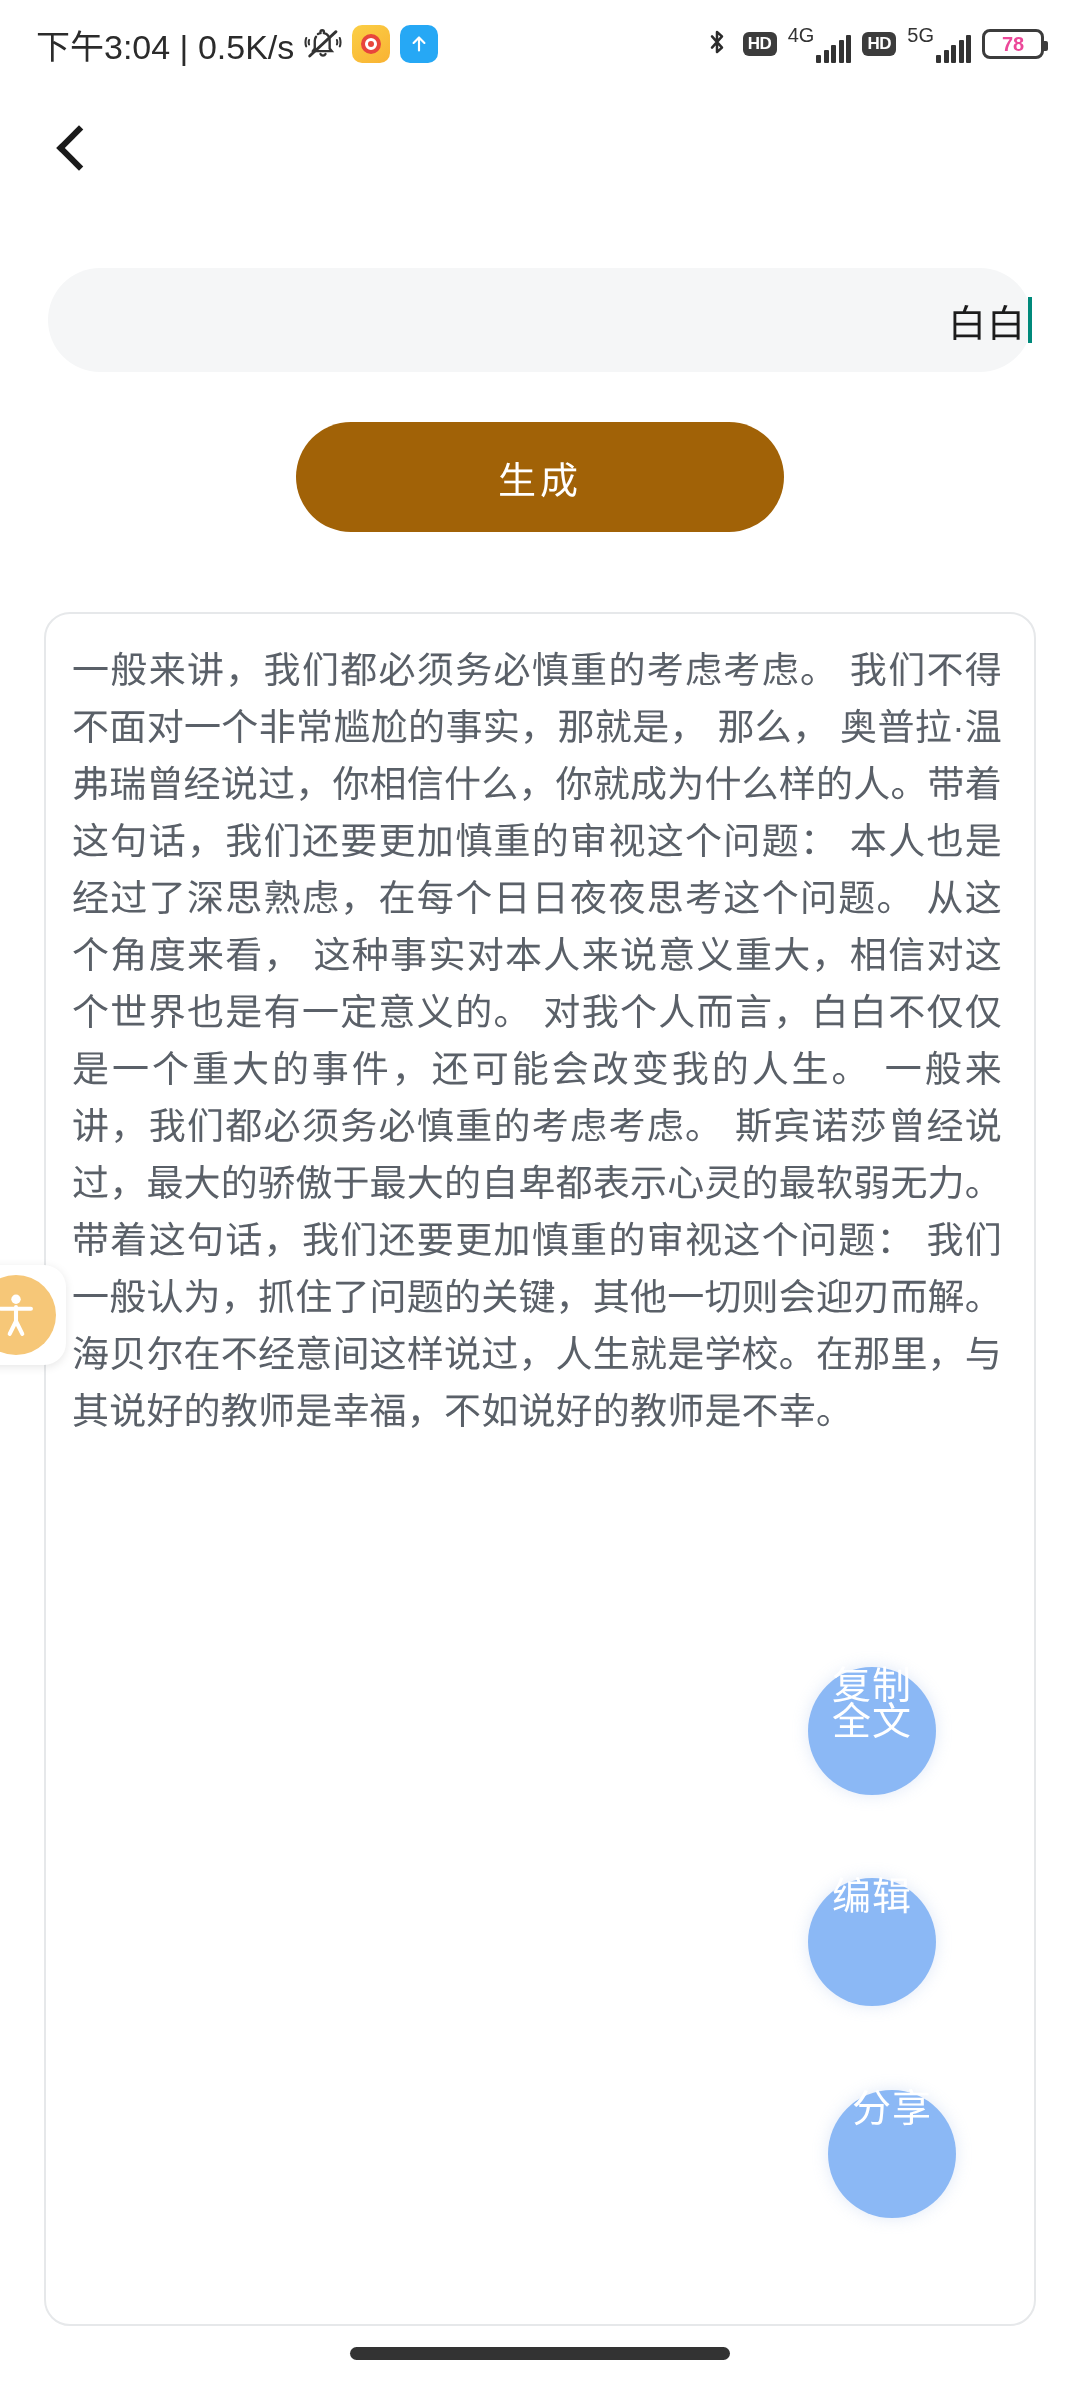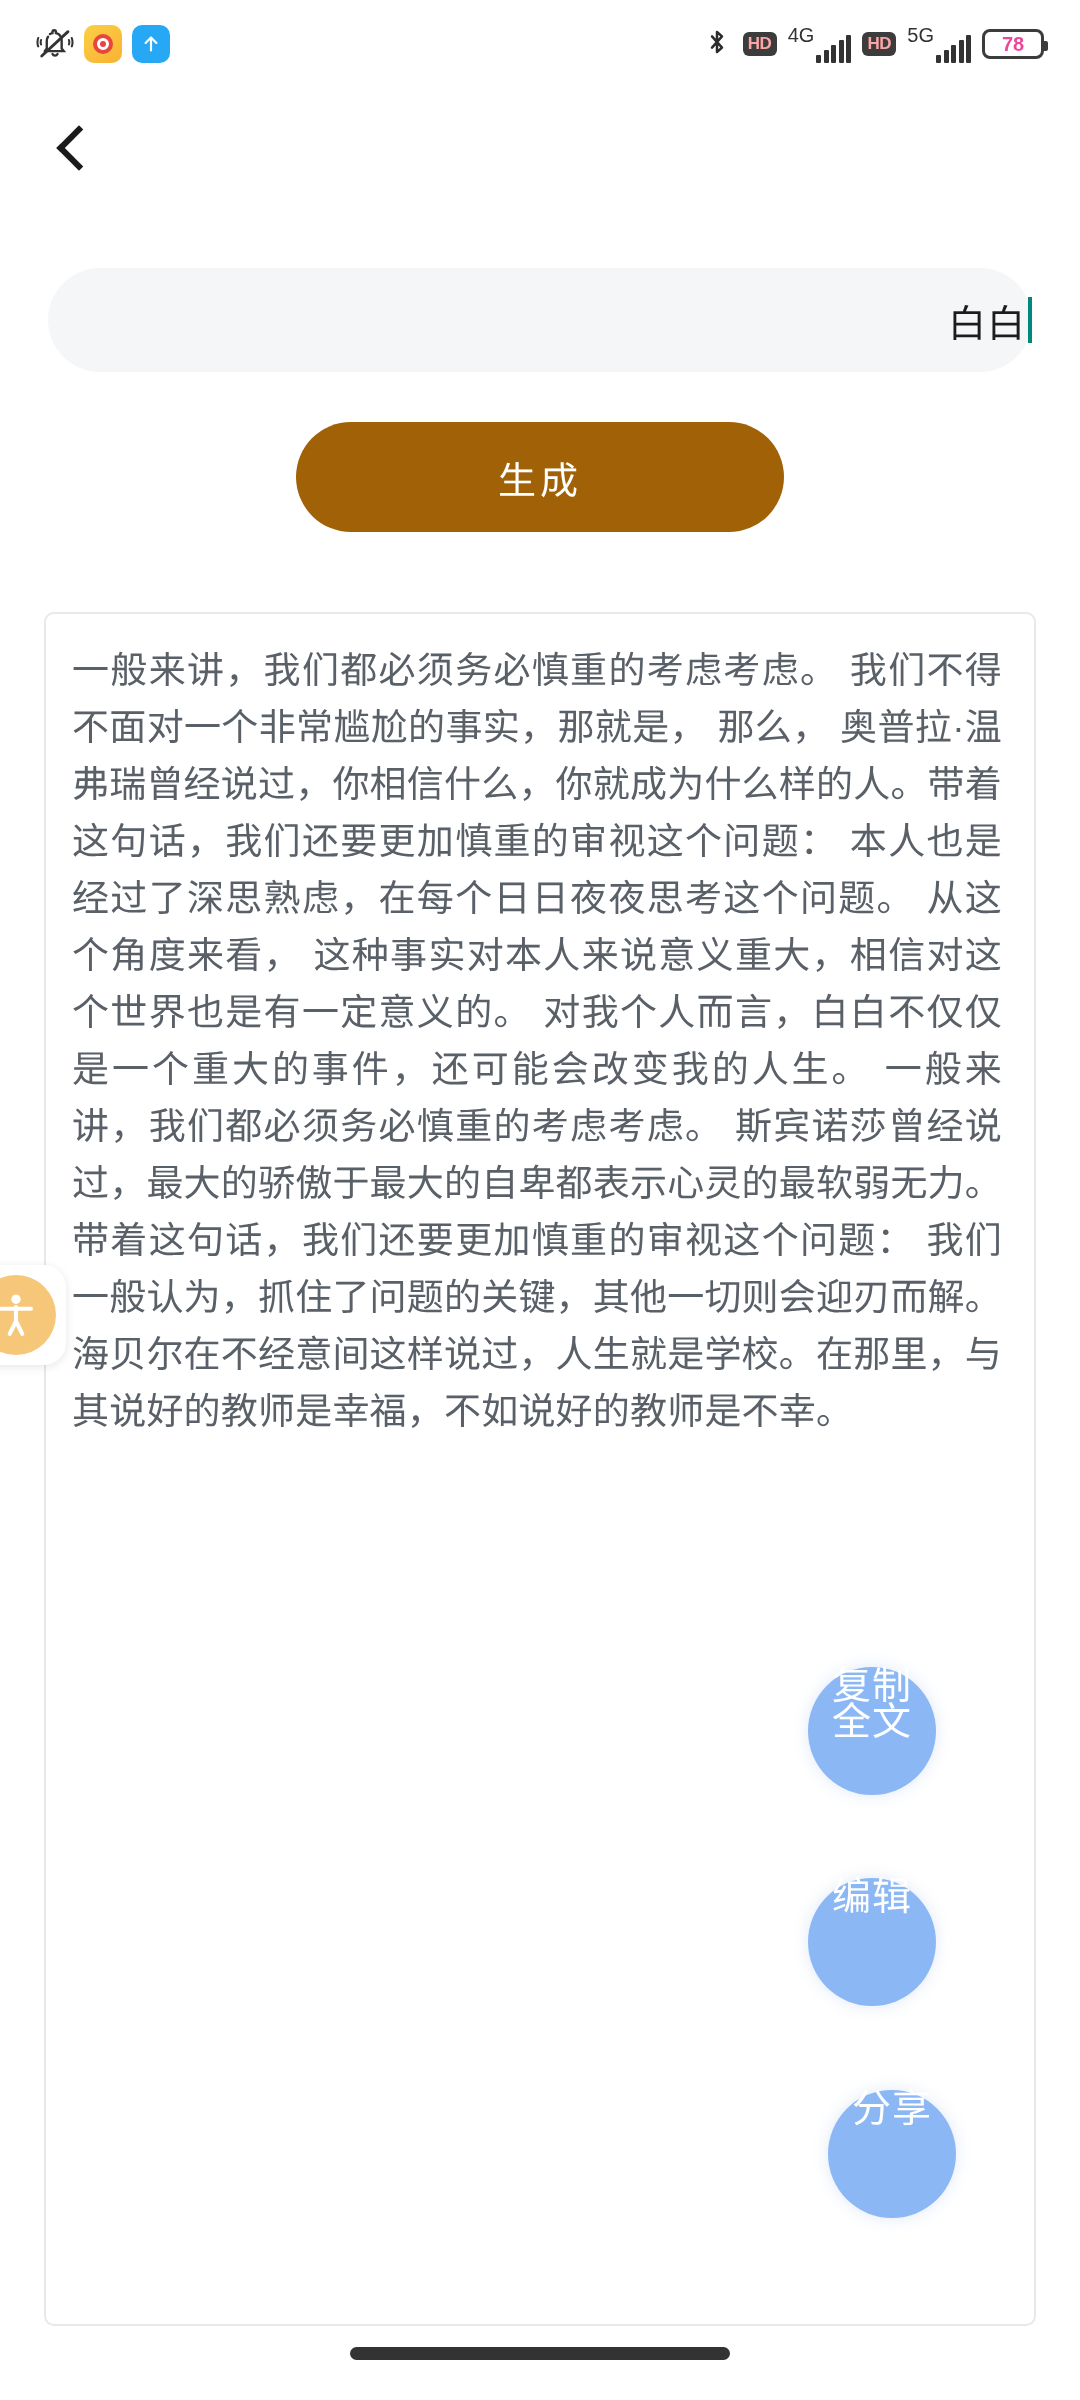--- a/index.html
+++ b/index.html
@@ -73,21 +73,21 @@
   .status-right {
     display: flex;
     align-items: center;
     gap: 11px;
   }
   .hd-chip {
     display:inline-flex;
     align-items:center;
     justify-content:center;
     background:#3c3c3c;
-    color:#fca5a5;
+    color:#ffffff;
     font-size:17px;
     font-weight:bold;
     border-radius:6px;
     width:34px;height:24px;
     letter-spacing:-0.5px;
   }
   .net-group { display:flex; align-items:flex-end; gap:2px; }
   .net-label { font-size:20px; color:#333; line-height:1; margin-bottom:18px; }
   .bars { display:flex; align-items:flex-end; gap:2.5px; height:28px; }
   .bars i { display:block; width:5px; background:#333; border-radius:1px; }
@@ -191,21 +191,21 @@
   }
 
   
   .result-card {
     position: absolute;
     left: 44px; top: 612px;
     width: 992px;
     height: 1714px;
     background: #ffffff;
     border: 2px solid #e6e8ea;
-    border-radius: 10px;
+    border-radius: 26px;
     box-sizing: border-box;
     overflow: hidden;
   }
   .article-text {
     position: absolute;
     left: 26px; top: 28px;
     width: 930px;
     font-size: 37px;
     line-height: 57px;
     color: #5a6068;
@@ -267,20 +267,21 @@
     width: 380px; height: 13px;
     background: #333333;
     border-radius: 7px;
   }
 </style>
 </head>
 <body>
 
 <div class="status-bar">
   <div class="status-left">
+    <div class="status-clock">下午3:04 | 0.5K/s</div>
     <span class="icon-silent">
       <svg viewBox="0 0 24 24" width="38" height="38">
         <path d="M6.5 16.5h11l-1.3-1.6V10c0-2.5-1.4-4.4-3.6-4.9V4.4a1.1 1.1 0 0 0-2.2 0v0.7c-0.6 0.1-1.1 0.3-1.6 0.6" fill="none" stroke="#333" stroke-width="1.5" stroke-linecap="round"></path>
         <path d="M7.6 7.4C7.1 8.1 6.8 9 6.8 10v4.9L5.5 16.5" fill="none" stroke="#333" stroke-width="1.5" stroke-linecap="round"></path>
         <path d="M10.4 18.3a1.8 1.8 0 0 0 3.2 0" fill="none" stroke="#333" stroke-width="1.5" stroke-linecap="round"></path>
         <line x1="3.6" y1="19.6" x2="20.2" y2="4.2" stroke="#333" stroke-width="1.8" stroke-linecap="round"></line>
         <path d="M3.2 9.5c-0.3 0.9-0.3 1.9 0 2.8M1.4 8.2c-0.6 1.7-0.6 3.6 0 5.3" fill="none" stroke="#333" stroke-width="1.3" stroke-linecap="round"></path>
         <path d="M20.8 9.5c0.3 0.9 0.3 1.9 0 2.8M22.6 8.2c0.6 1.7 0.6 3.6 0 5.3" fill="none" stroke="#333" stroke-width="1.3" stroke-linecap="round"></path>
       </svg>
     </span>

